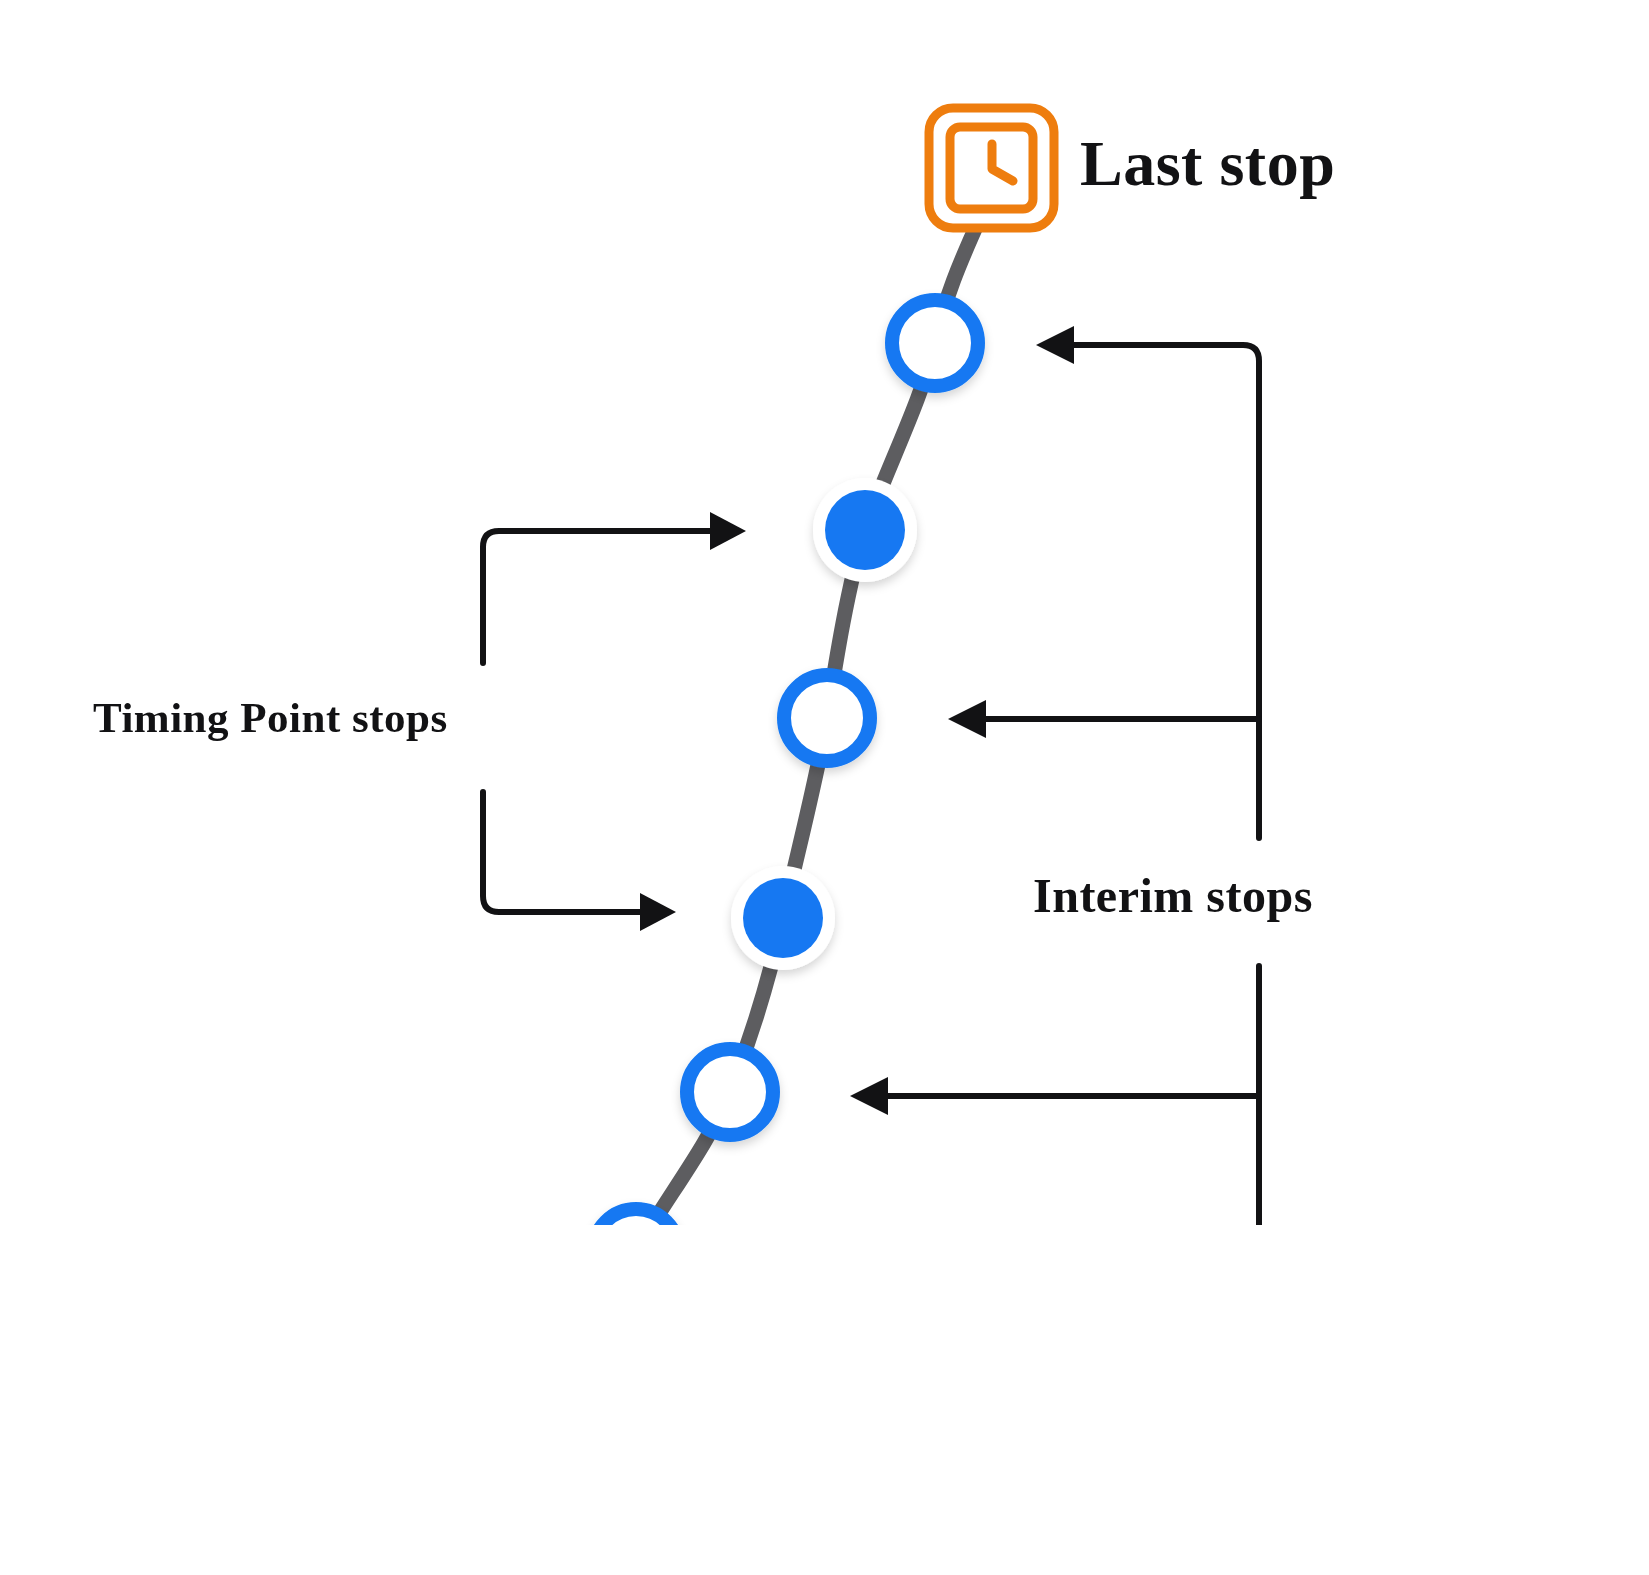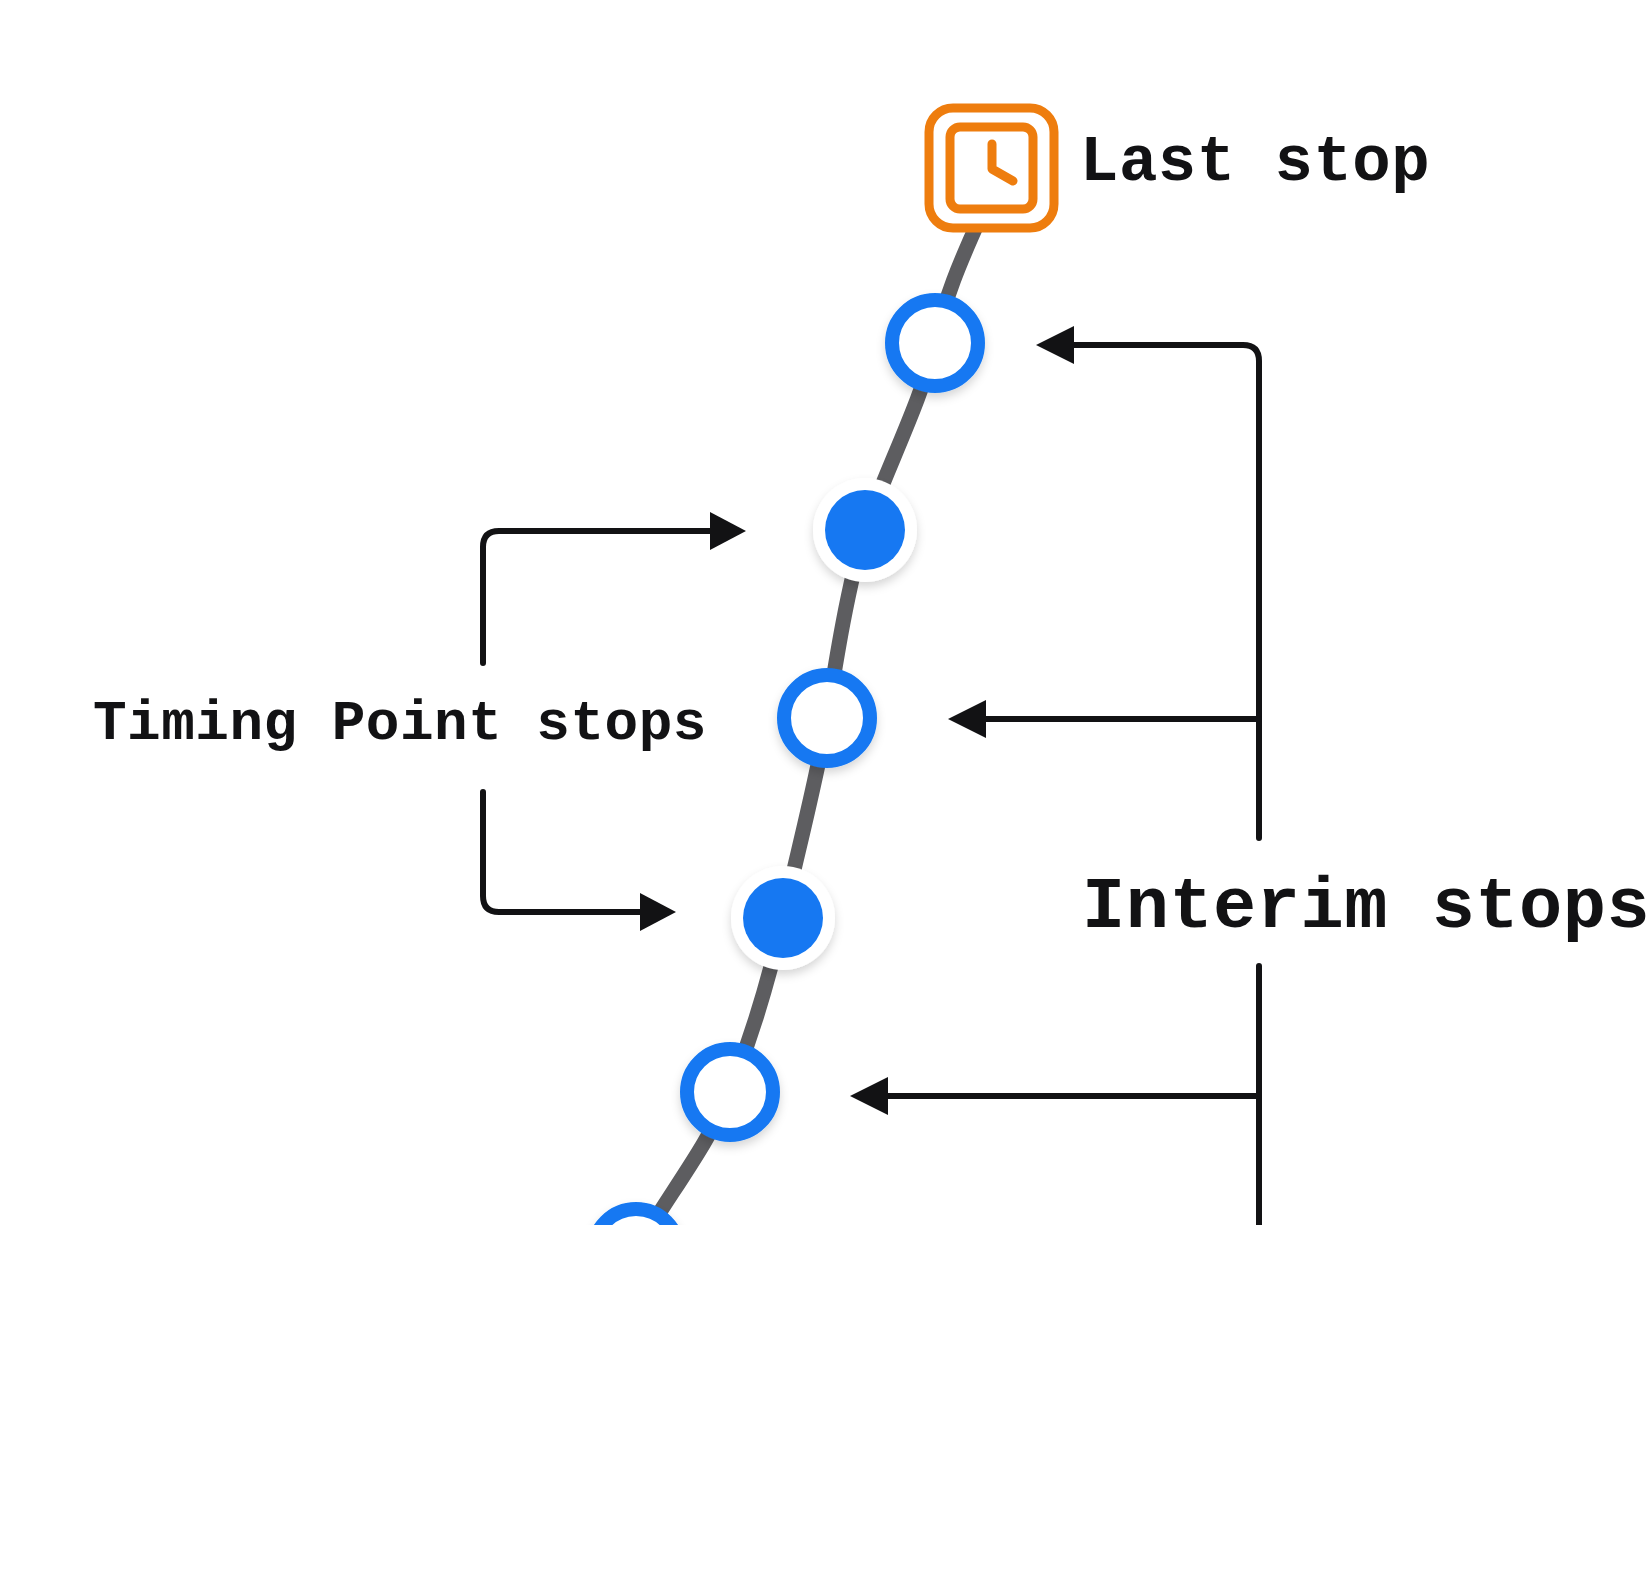--- a/index.html
+++ b/index.html
@@ -1,21 +1,21 @@
 <!DOCTYPE html>
 <html style="--c-background: #ffffff; --c-ink: #121214; --c-route_gray: #5d5d60; --c-stop_blue: #1478f2; --c-last_stop_orange: #ee7d0e; --c-first_stop_red: #e21b2e;"><head>
 <meta charset="utf-8">
 <style>
   html,body{margin:0;padding:0;background:#ffffff;}
   .stage{
     position:relative;
     width:1649px;height:1225px;
     background:var(--c-background,#ffffff);
     overflow:hidden;
-    font-family:Liberation Mono, monospace;
+    font-family:Liberation Serif, serif;
   }
   .stage svg{position:absolute;left:0;top:0;width:1649px;height:1575px;display:block;}
 
   .route{fill:none;stroke:var(--c-route_gray,#5d5d60);stroke-width:15;stroke-linecap:round;}
 
   .stop-outline{fill:#ffffff;stroke:var(--c-stop_blue,#1478f2);stroke-width:14;}
   .stop-filled{fill:var(--c-stop_blue,#1478f2);}
   .stop-halo{fill:#ffffff;}
 
   .clock-orange{stroke:var(--c-last_stop_orange,#ee7d0e);fill:none;stroke-width:9;stroke-linecap:round;stroke-linejoin:round;}
@@ -29,22 +29,22 @@
   .label{
     position:absolute;
     color:var(--c-ink,#121214);
     font-weight:700;
     white-space:nowrap;
     line-height:1.05;
     letter-spacing:0.5px;
   }
   .label-last{left:1080px;top:130px;font-size:64px;}
   .label-first{left:680px;top:1397px;font-size:64px;}
-  .label-timing{left:93px;top:695px;font-size:56px;}
-  .label-interim{left:1082px;top:871px;font-size:72px;}
+  .label-timing{left:93px;top:695px;font-size:43px;}
+  .label-interim{left:1033px;top:871px;font-size:48px;}
 </style>
 </head>
 <body>
 
 <div class="stage">
 
   <svg viewBox="0 0 1649 1575" aria-hidden="true">
     <defs>
       <filter id="softShadow" x="-40%" y="-40%" width="180%" height="180%">
         <feDropShadow dx="0" dy="5" stdDeviation="5" flood-color="#000000" flood-opacity="0.16"></feDropShadow>

